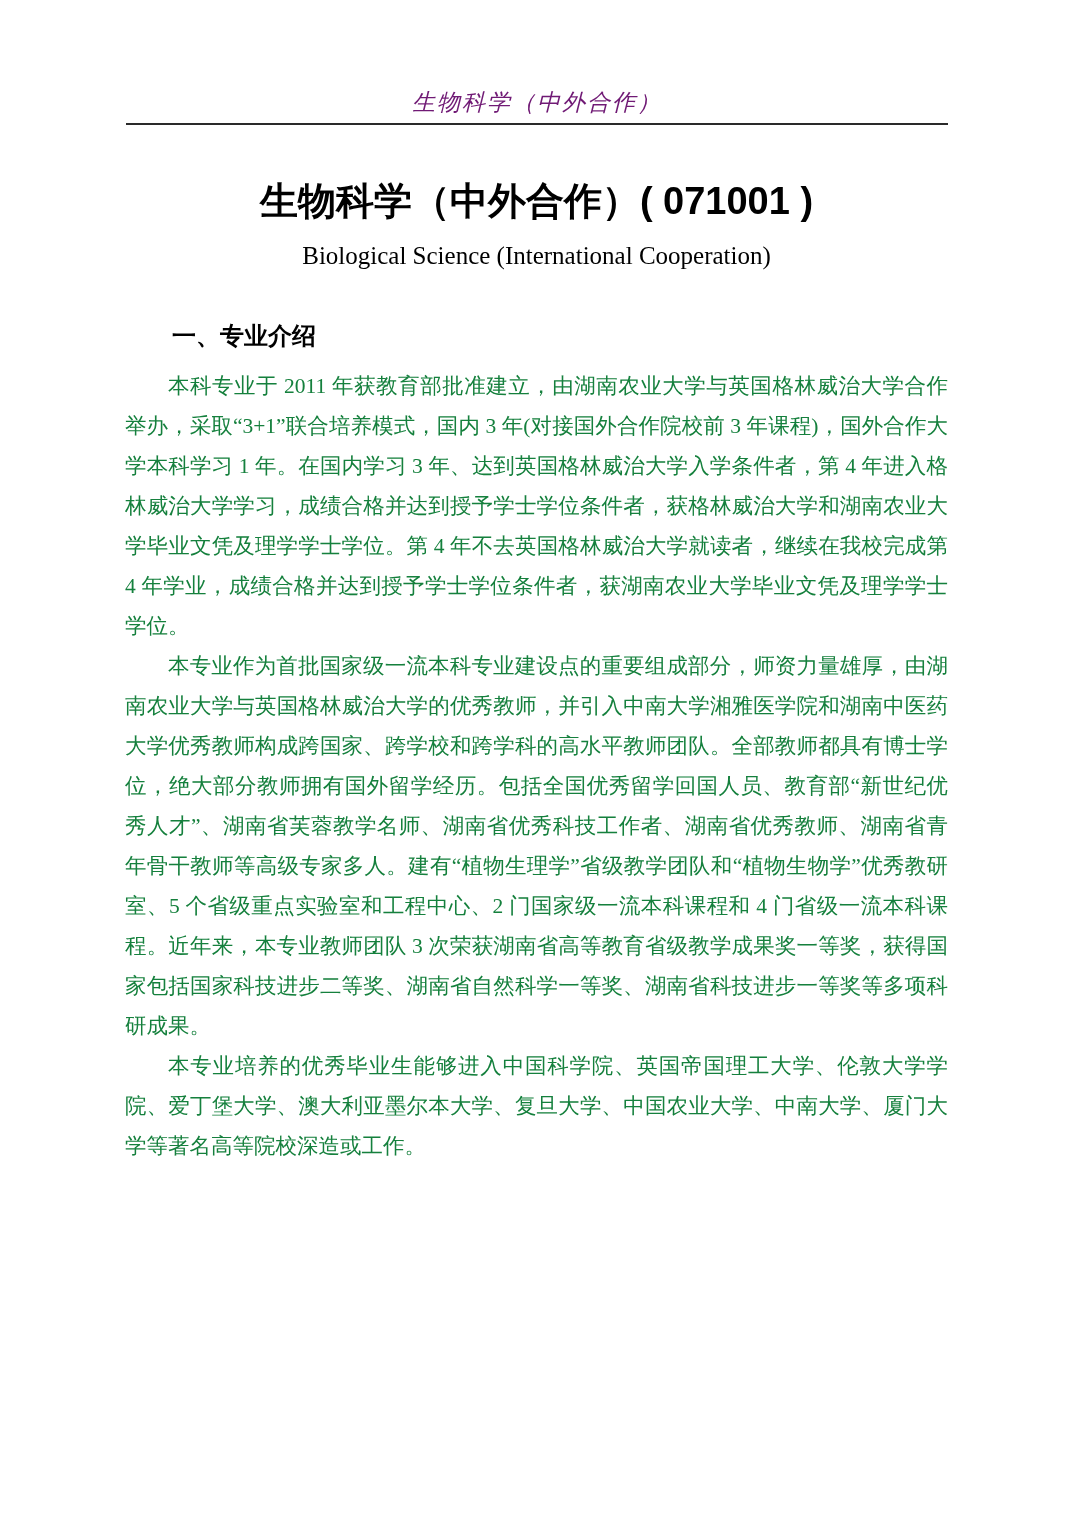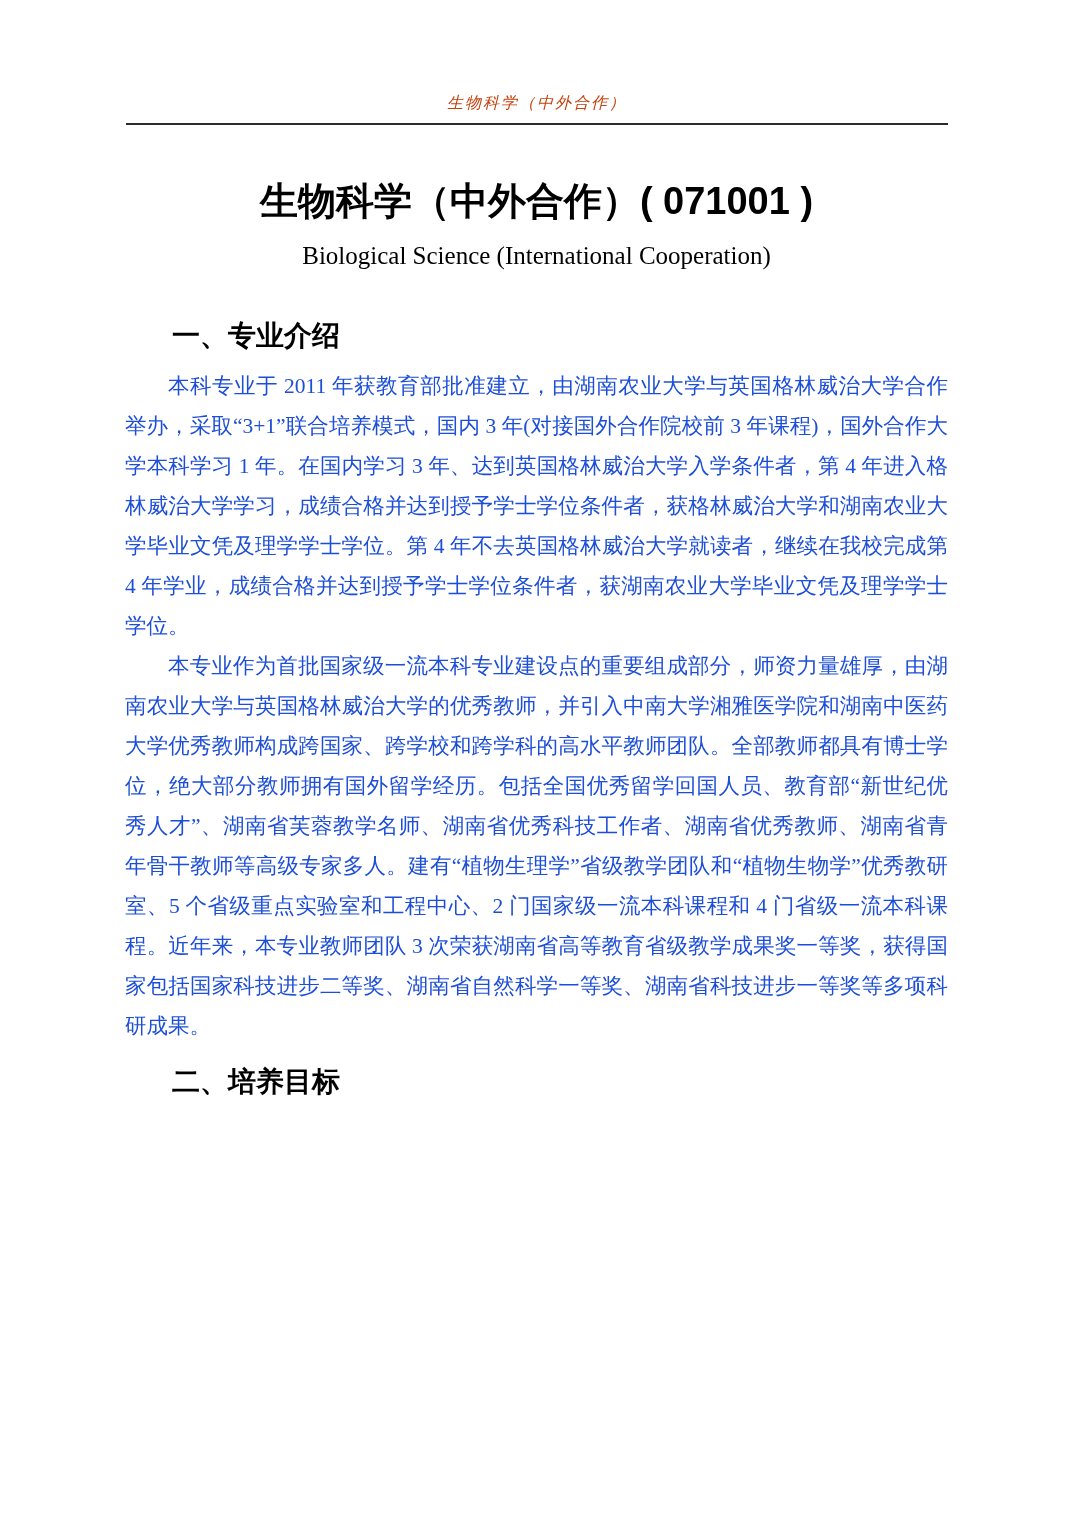--- a/index.html
+++ b/index.html
@@ -14,24 +14,24 @@
     margin: 0 auto;
     background: #ffffff;
     color: #0a0a0a;
     overflow: hidden;
   }
   .running-header {
     padding-top: 92px;
     text-align: center;
     font-family: "Liberation Serif", "DejaVu Serif", serif;
     font-style: italic;
-    font-size: 16px;
+    font-size: 23px;
     line-height: 22px;
     letter-spacing: 2px;
-    color: #c2410c;
+    color: #701a75;
   }
   .header-rule {
     margin: 9px 126px 0 126px;
     border: none;
     border-top: 2px solid #2a2a2a;
     height: 0;
   }
   .content {
     margin: 0 126px 8px 125px; 
   }
@@ -50,36 +50,36 @@
     font-family: "Liberation Serif", "DejaVu Serif", serif;
     font-weight: normal;
     font-size: 25px;
     line-height: 30px;
     color: #000;
   }
   .section-heading {
     margin: 18px 0 13px 47px;
     font-family: "Liberation Sans", "DejaVu Sans", sans-serif;
     font-weight: bold;
-    font-size: 28px;
+    font-size: 24px;
     line-height: 35px;
     color: #000;
   }
   .section-heading.sh-first {
     margin-top: 47px;
   }
   .body-para {
     margin: 0;
     font-family: "Liberation Serif", "DejaVu Serif", serif;
     font-size: 21.5px;
     line-height: 40px;
     text-align: justify;
     text-justify: inter-ideograph;
     text-indent: 2em;
-    color: #1d4ed8;
+    color: #15803d;
   }
   .numbered-item {
     text-indent: 1em;
   }
   .item-label {
     font-weight: bold;
   }
 </style>
 </head>
 <body>
@@ -94,19 +94,19 @@
     <h1 class="title-cn">生物科学（中外合作）( 071001 )</h1>
 
     <div class="title-en">Biological Science (International Cooperation)</div>
 
     <h2 class="section-heading sh-first">一、专业介绍</h2>
 
     <p class="body-para">本科专业于 2011 年获教育部批准建立，由湖南农业大学与英国格林威治大学合作举办，采取“3+1”联合培养模式，国内 3 年(对接国外合作院校前 3 年课程)，国外合作大学本科学习 1 年。在国内学习 3 年、达到英国格林威治大学入学条件者，第 4 年进入格林威治大学学习，成绩合格并达到授予学士学位条件者，获格林威治大学和湖南农业大学毕业文凭及理学学士学位。第 4 年不去英国格林威治大学就读者，继续在我校完成第 4 年学业，成绩合格并达到授予学士学位条件者，获湖南农业大学毕业文凭及理学学士学位。</p>
 
     <p class="body-para">本专业作为首批国家级一流本科专业建设点的重要组成部分，师资力量雄厚，由湖南农业大学与英国格林威治大学的优秀教师，并引入中南大学湘雅医学院和湖南中医药大学优秀教师构成跨国家、跨学校和跨学科的高水平教师团队。全部教师都具有博士学位，绝大部分教师拥有国外留学经历。包括全国优秀留学回国人员、教育部“新世纪优秀人才”、湖南省芙蓉教学名师、湖南省优秀科技工作者、湖南省优秀教师、湖南省青年骨干教师等高级专家多人。建有“植物生理学”省级教学团队和“植物生物学”优秀教研室、5 个省级重点实验室和工程中心、2 门国家级一流本科课程和 4 门省级一流本科课程。近年来，本专业教师团队 3 次荣获湖南省高等教育省级教学成果奖一等奖，获得国家包括国家科技进步二等奖、湖南省自然科学一等奖、湖南省科技进步一等奖等多项科研成果。</p>
 
+    <p class="body-para">本专业培养的优秀毕业生能够进入中国科学院、英国帝国理工大学、伦敦大学学院、爱丁堡大学、澳大利亚墨尔本大学、复旦大学、中国农业大学、中南大学、厦门大学等著名高等院校深造或工作。</p>
 
-    <h2 class="section-heading">二、培养目标</h2>
 
 
 
   </div>
 </div>
 
 </body></html>

